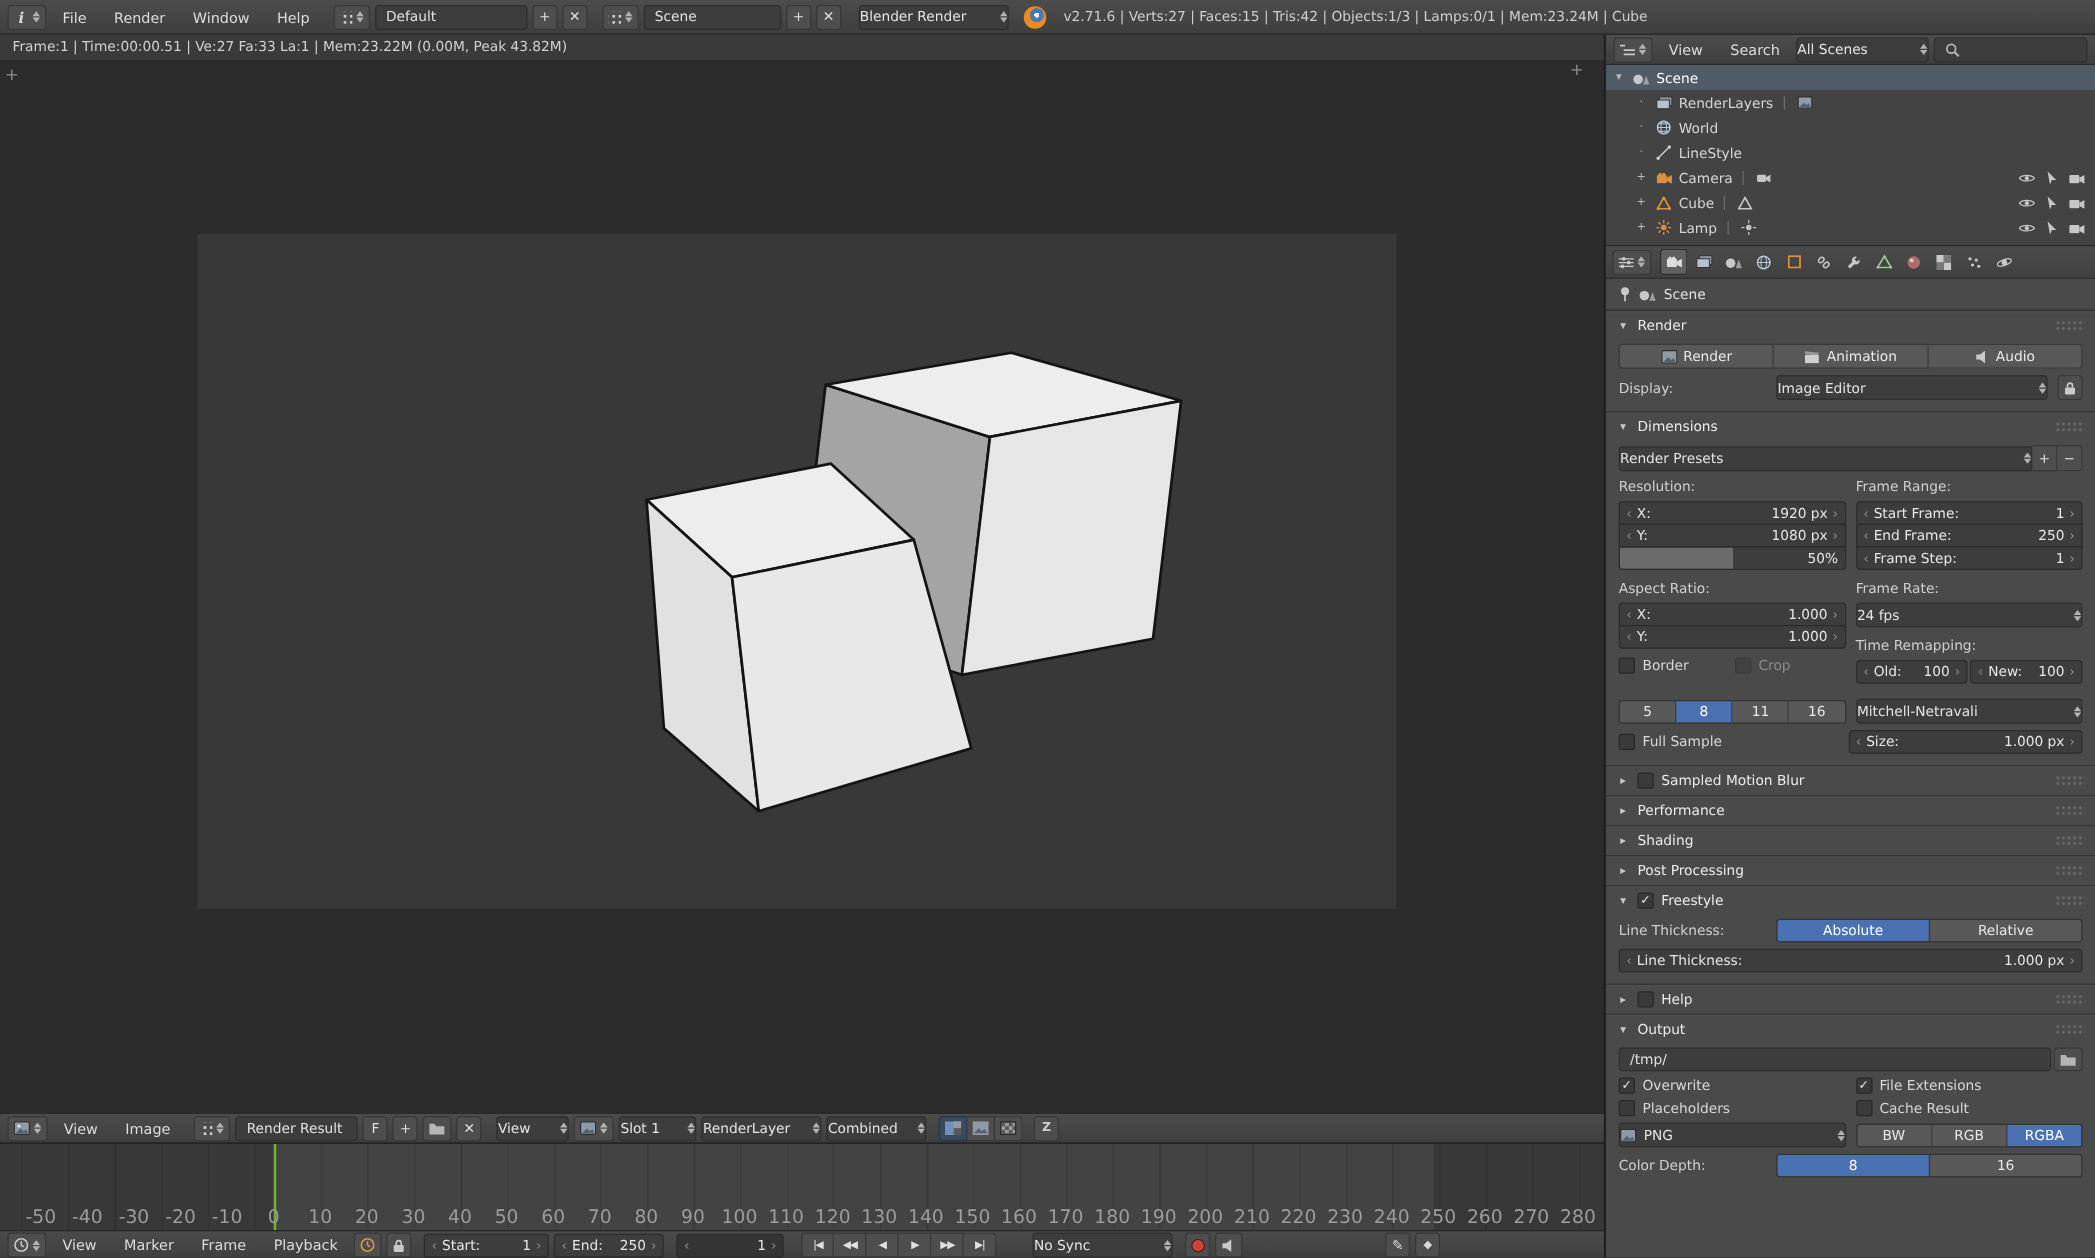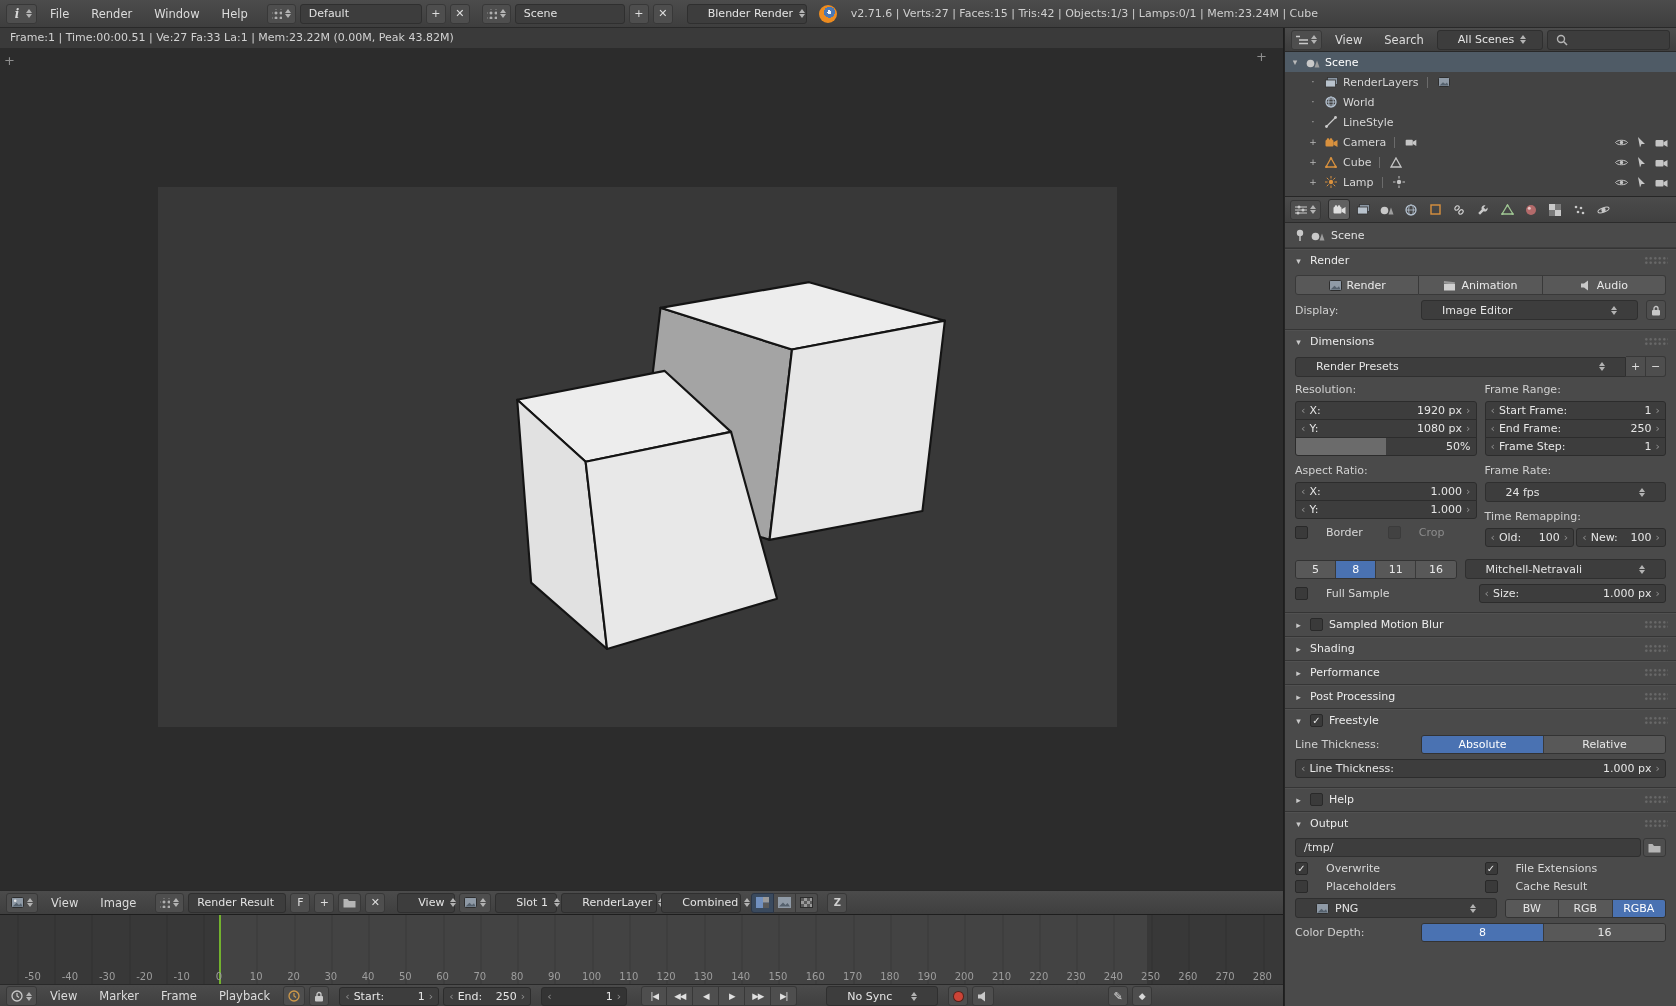--- a/index.html
+++ b/index.html
@@ -6,21 +6,21 @@
   html,body{width:1676px;height:1006px}
   body{position:relative;background:#242424;font-family:"DejaVu Sans","Liberation Sans",sans-serif;font-size:11px;color:#d8d8d8;overflow:hidden}
   svg{display:block}
 
   
   .hdrbar{background:linear-gradient(#4c4c4c,#3e3e3e);border-bottom:1px solid #292929;display:flex;align-items:center;gap:4px;padding:0 6px}
   .mbtn{padding:3px 9px;border-radius:3px;color:#dcdcdc;font-size:11.5px;white-space:nowrap}
   .tool{height:20px;min-width:20px;display:flex;align-items:center;justify-content:center;gap:3px;background:#4e4e4e;border:1px solid #383838;border-radius:3px;padding:0 4px;color:#dedede}
   .tool.on{background:#3a4a5e;border-color:#2b3545}
   .db-field{height:20px;display:flex;align-items:center;gap:5px;background:#3d3d3d;border:1px solid #2f2f2f;border-radius:3px;padding:0 8px;color:#e2e2e2;white-space:nowrap}
-  .dd{height:20px;display:flex;align-items:center;gap:6px;background:#3d3d3d;border:1px solid #2f2f2f;border-radius:3px;padding:0 20px;color:#e4e4e4;white-space:nowrap}
+  .dd{height:20px;display:flex;align-items:center;gap:6px;background:#3d3d3d;border:1px solid #2f2f2f;border-radius:3px;padding:0 0;color:#e4e4e4;white-space:nowrap}
   .dd .lab{flex:1;text-align:left}
   .ud{display:inline-flex;flex-direction:column;align-items:center;justify-content:center;gap:1px}
   .ud::before{content:"";border-left:3px solid transparent;border-right:3px solid transparent;border-bottom:4px solid #b3b3b3}
   .ud::after{content:"";border-left:3px solid transparent;border-right:3px solid transparent;border-top:4px solid #b3b3b3}
   .grid4{width:10px;height:10px;background-image:radial-gradient(#cfcfcf 1.1px,transparent 1.3px);background-size:5px 5px;background-position:1.5px 1.5px}
   .tgroup{display:flex}
   .tgroup .tool{border-radius:0;border-left-width:0}
   .tgroup .tool:first-child{border-radius:3px 0 0 3px;border-left-width:1px}
   .tgroup .tool:last-child{border-radius:0 3px 3px 0}
 
@@ -28,21 +28,21 @@
   .nf::before{content:"‹";color:#8f8f8f;margin-right:4px;font-size:11px}
   .nf::after{content:"›";color:#8f8f8f;margin-left:4px;font-size:11px}
   .nf .lab{margin-right:6px}
   .nf .val{flex:1;text-align:right}
   .nf.noarr::before,.nf.noarr::after{content:none}
   .stack{display:flex;flex-direction:column}
   .stack>.nf{border-radius:0;margin-top:-1px}
   .stack>.nf:first-child{border-radius:3px 3px 0 0;margin-top:0}
   .stack>.nf:last-child{border-radius:0 0 3px 3px}
 
-  .cbrow{display:flex;align-items:flex-end;gap:18px;color:#d8d8d8;white-space:nowrap}
+  .cbrow{display:flex;align-items:flex-end;gap:6px;color:#d8d8d8;white-space:nowrap}
   .chk{width:13px;height:13px;background:#3a3a3a;border:1px solid #292929;border-radius:2px;display:flex;align-items:center;justify-content:center;flex:0 0 auto}
   .chk.on::after{content:"✓";font-size:10px;color:#e8e8e8;line-height:1}
   .dim{opacity:.45}
 
   .seg{display:flex;height:19px;border-radius:3px;overflow:hidden;border:1px solid #333;flex:1}
   .seg>div{flex:1;display:flex;align-items:center;justify-content:center;background:#585858;border-right:1px solid #3a3a3a;color:#e8e8e8}
   .seg>div:last-child{border-right:none}
   .seg>div.on{background:#4a72b2;color:#fff}
 
   .tri{width:11px;color:#c9c9c9;font-size:9px;flex:0 0 auto;text-align:center}
@@ -67,21 +67,21 @@
   .checker{width:13px;height:11px;background:repeating-conic-gradient(#9a9a9a 0 25%,#5a5a5a 0 50%);background-size:6px 6px;border:1px solid #2d2d2d}
   .zglyph{font-size:10px;font-weight:bold;color:#cfcfcf}
 
   
   #timeline{position:absolute;left:0;top:914px;width:1284px;height:92px;background:#383838;border-right:1px solid #1e1e1e;border-top:1px solid #1e1e1e}
   .tl-track{position:absolute;left:0;top:0;width:100%;height:69px;overflow:hidden}
   .tl-range{position:absolute;left:219px;top:0;width:928px;height:100%;background:#434343}
   .tl-grid{position:absolute;inset:0;background-image:repeating-linear-gradient(90deg,rgba(0,0,0,.14) 0 1px,transparent 1px 37.27px);background-position:219.5px 0}
   .tl-cursor{position:absolute;left:219px;top:0;width:2px;height:100%;background:#73b22e}
   .tl-ruler{position:absolute;left:14px;bottom:2px;width:1267px;display:flex}
-  .tl-ruler span{flex:1;text-align:center;color:#9d9d9d;font-size:10px}
+  .tl-ruler span{flex:1;text-align:center;color:#9d9d9d;font-size:15px}
   .tl-header{position:absolute;left:0;top:69px;width:100%;height:23px;background:linear-gradient(#4b4b4b,#3f3f3f);border-top:1px solid #292929;display:flex;align-items:center;gap:4px;padding:0 6px}
   .rec-dot{width:9px;height:9px;border-radius:50%;background:#cc4437;box-shadow:0 0 0 1px #55201a}
   .pbgl{font-size:8.5px;letter-spacing:-1px;color:#e0e0e0}
 
   
   #right{position:absolute;left:1285px;top:28px;width:391px;height:978px;background:#4a4a4a}
   #outliner{position:absolute;top:0;left:0;width:100%;height:169px;background:#434343;border-bottom:1px solid #262626}
   #outliner .hdrbar{height:24px}
   .orow{height:20px;display:flex;align-items:center;gap:4px;padding:0 4px;color:#d6d6d6}
   .orow.sel{background:#4f5b66;color:#fff}
@@ -827,26 +827,26 @@
       </div>
 
       <div class="panel-h">
         <span class="tri closed"></span>
         <span class="chk"></span>
         <span class="title">Sampled Motion Blur</span>
         <span class="grip"></span>
       </div>
       <div class="panel-h">
         <span class="tri closed"></span>
-        <span class="title">Shading</span>
+        <span class="title">Performance</span>
         <span class="grip"></span>
       </div>
       <div class="panel-h">
         <span class="tri closed"></span>
-        <span class="title">Performance</span>
+        <span class="title">Shading</span>
         <span class="grip"></span>
       </div>
       <div class="panel-h">
         <span class="tri closed"></span>
         <span class="title">Post Processing</span>
         <span class="grip"></span>
       </div>
 
       <div class="panel">
         <div class="panel-h">

